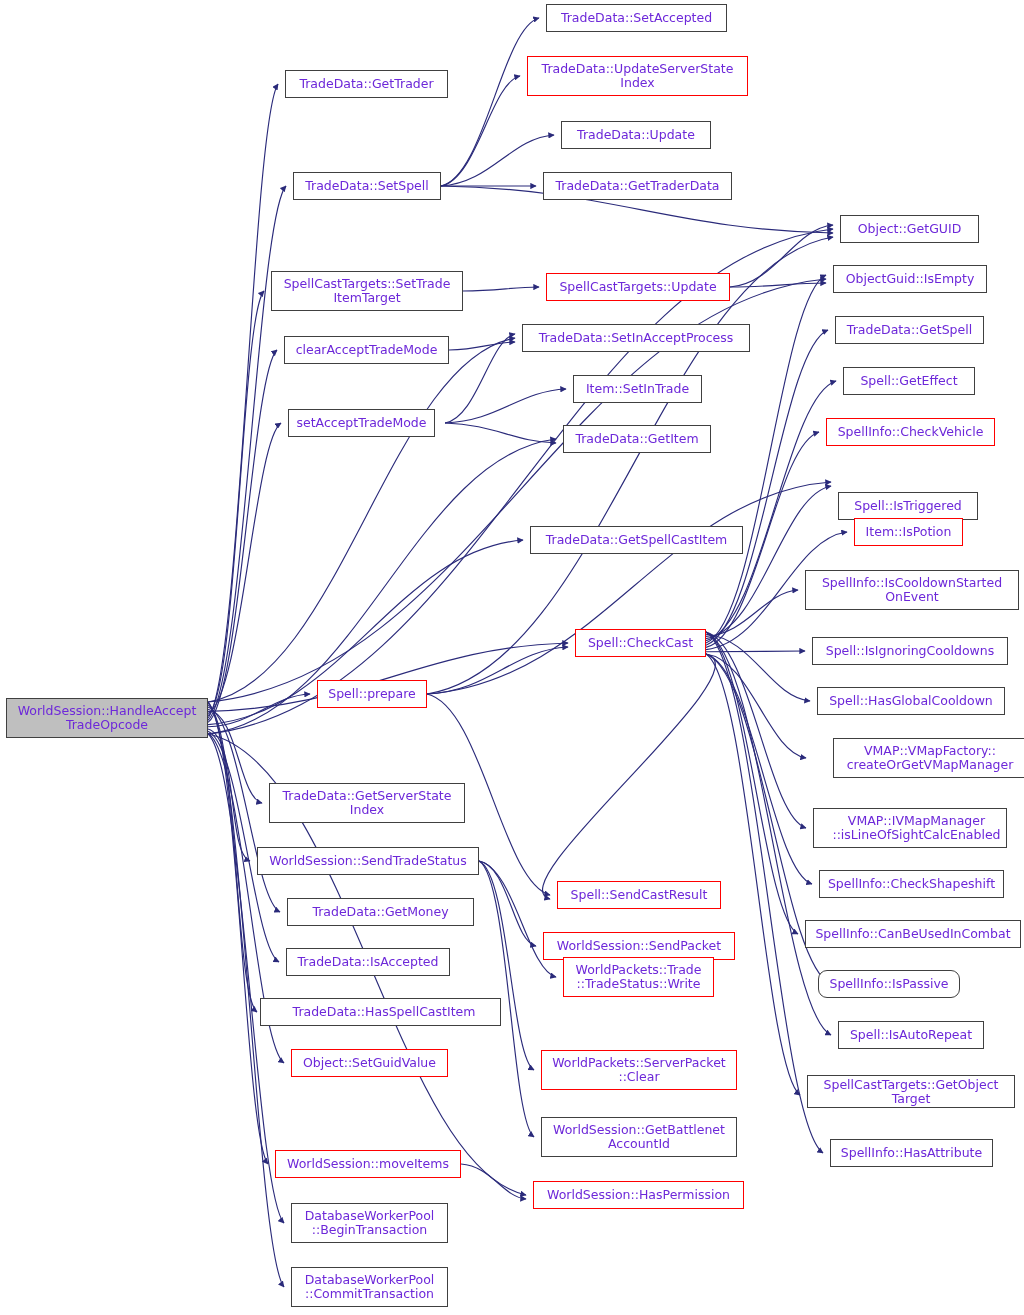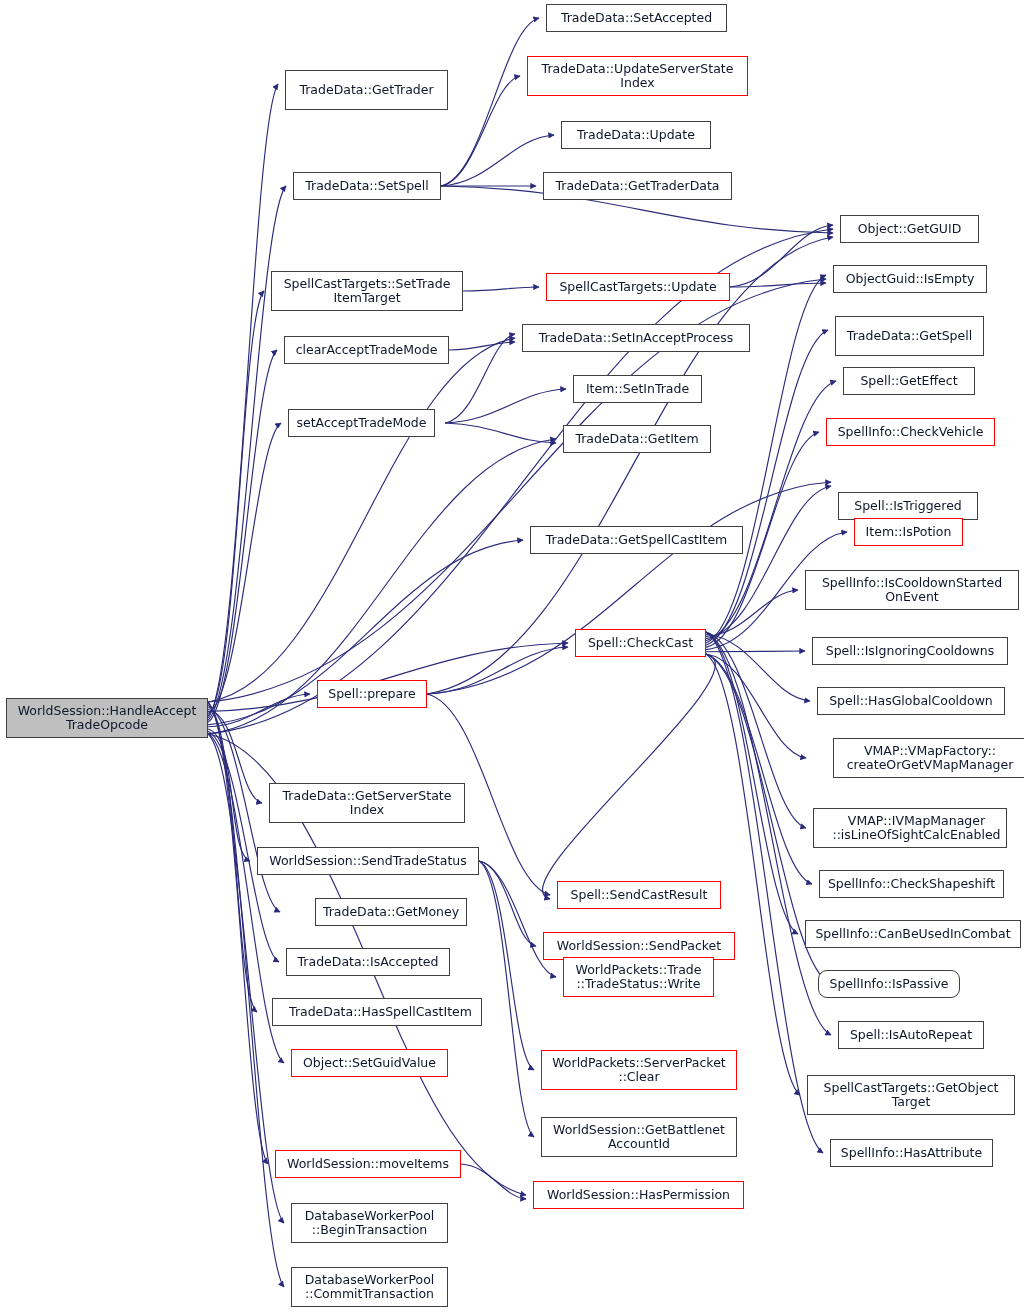--- a/index.html
+++ b/index.html
@@ -12,21 +12,21 @@
     overflow:hidden;
   }
   #edges{position:absolute;left:0;top:0;width:1024px;height:1315px;}
   .node{
     position:absolute;
     box-sizing:border-box;
     display:flex;align-items:center;justify-content:center;
     text-align:center;
     font-size:12.5px;
     line-height:1.12;
-    color:#0f172a;
+    color:#6d28d9;
     background:#ffffff;
     border:1px solid #404040;
     white-space:pre-line;
     padding:1px 3px;
     letter-spacing:0px;
   }
   .node.red{border:1px solid #ff0000;}
   .node.root{background:#bfbfbf;border:1px solid #404040;}
 </style>
 </head>
@@ -99,34 +99,34 @@
         <path d="M 479 861 C 509 866.1, 513 940.9, 536 946" fill="none" stroke="#2a2a7a" stroke-width="1.15" marker-end="url(#arrow)"></path>
         <path d="M 479 861 C 514.28 867.96, 527.72 970.04, 556 977" fill="none" stroke="#2a2a7a" stroke-width="1.15" marker-end="url(#arrow)"></path>
         <path d="M 479 861 C 509 873.54, 511 1057.46, 534 1070" fill="none" stroke="#2a2a7a" stroke-width="1.15" marker-end="url(#arrow)"></path>
         <path d="M 479 861 C 509 877.56, 511 1120.44, 534 1137" fill="none" stroke="#2a2a7a" stroke-width="1.15" marker-end="url(#arrow)"></path>
         <path d="M 461 1164 C 491.24 1166.1, 502.76 1196.9, 526 1199" fill="none" stroke="#2a2a7a" stroke-width="1.15" marker-end="url(#arrow)"></path>
       </g>
   </svg>
   <div id="node-layer">
       <div class="node root" style="left: 6px; top: 698px; width: 202px; height: 40px;">WorldSession::HandleAccept
 TradeOpcode</div>
-      <div class="node" style="left: 285px; top: 70px; width: 163px; height: 40px;">TradeData::GetTrader</div>
+      <div class="node" style="left: 285px; top: 70px; width: 163px; height: 28px;">TradeData::GetTrader</div>
       <div class="node" style="left: 546px; top: 4px; width: 181px; height: 28px;">TradeData::SetAccepted</div>
       <div class="node red" style="left: 527px; top: 56px; width: 221px; height: 40px;">TradeData::UpdateServerState
 Index</div>
       <div class="node" style="left: 561px; top: 121px; width: 150px; height: 28px;">TradeData::Update</div>
       <div class="node" style="left: 293px; top: 172px; width: 148px; height: 28px;">TradeData::SetSpell</div>
       <div class="node" style="left: 543px; top: 172px; width: 189px; height: 28px;">TradeData::GetTraderData</div>
       <div class="node" style="left: 840px; top: 215px; width: 139px; height: 28px;">Object::GetGUID</div>
       <div class="node" style="left: 271px; top: 271px; width: 192px; height: 40px;">SpellCastTargets::SetTrade
 ItemTarget</div>
       <div class="node red" style="left: 546px; top: 273px; width: 184px; height: 28px;">SpellCastTargets::Update</div>
       <div class="node" style="left: 833px; top: 265px; width: 154px; height: 28px;">ObjectGuid::IsEmpty</div>
       <div class="node" style="left: 522px; top: 324px; width: 228px; height: 28px;">TradeData::SetInAcceptProcess</div>
-      <div class="node" style="left: 835px; top: 316px; width: 149px; height: 40px;">TradeData::GetSpell</div>
+      <div class="node" style="left: 835px; top: 316px; width: 149px; height: 28px;">TradeData::GetSpell</div>
       <div class="node" style="left: 284px; top: 336px; width: 165px; height: 28px;">clearAcceptTradeMode</div>
       <div class="node" style="left: 573px; top: 375px; width: 129px; height: 28px;">Item::SetInTrade</div>
       <div class="node" style="left: 843px; top: 367px; width: 132px; height: 28px;">Spell::GetEffect</div>
       <div class="node" style="left: 288px; top: 409px; width: 147px; height: 28px;">setAcceptTradeMode</div>
       <div class="node" style="left: 563px; top: 425px; width: 148px; height: 28px;">TradeData::GetItem</div>
       <div class="node red" style="left: 826px; top: 418px; width: 169px; height: 28px;">SpellInfo::CheckVehicle</div>
       <div class="node" style="left: 838px; top: 492px; width: 140px; height: 28px;">Spell::IsTriggered</div>
       <div class="node red" style="left: 854px; top: 518px; width: 109px; height: 28px;">Item::IsPotion</div>
       <div class="node" style="left: 530px; top: 526px; width: 213px; height: 28px;">TradeData::GetSpellCastItem</div>
       <div class="node" style="left: 805px; top: 570px; width: 214px; height: 40px;">SpellInfo::IsCooldownStarted
@@ -137,33 +137,33 @@
       <div class="node" style="left: 817px; top: 687px; width: 188px; height: 28px;">Spell::HasGlobalCooldown</div>
       <div class="node" style="left: 813px; top: 738px; width: 194px; height: 40px; margin-left: 20px;">VMAP::VMapFactory::
 createOrGetVMapManager</div>
       <div class="node" style="left: 269px; top: 783px; width: 196px; height: 40px;">TradeData::GetServerState
 Index</div>
       <div class="node" style="left: 813px; top: 808px; width: 194px; height: 40px; padding-left: 16px;">VMAP::IVMapManager
 ::isLineOfSightCalcEnabled</div>
       <div class="node" style="left: 257px; top: 847px; width: 222px; height: 28px;">WorldSession::SendTradeStatus</div>
       <div class="node" style="left: 819px; top: 870px; width: 185px; height: 28px;">SpellInfo::CheckShapeshift</div>
       <div class="node red" style="left: 557px; top: 881px; width: 164px; height: 28px;">Spell::SendCastResult</div>
-      <div class="node" style="left: 287px; top: 898px; width: 152px; height: 28px; margin-left: 28px;">TradeData::GetMoney</div>
+      <div class="node" style="left: 287px; top: 898px; width: 187px; height: 28px;">TradeData::GetMoney</div>
       <div class="node" style="left: 805px; top: 920px; width: 216px; height: 28px;">SpellInfo::CanBeUsedInCombat</div>
       <div class="node red" style="left: 543px; top: 932px; width: 192px; height: 28px;">WorldSession::SendPacket</div>
       <div class="node" style="left: 286px; top: 948px; width: 164px; height: 28px;">TradeData::IsAccepted</div>
       <div class="node" style="left: 818px; top: 970px; width: 142px; height: 28px; border-radius: 9px;">SpellInfo::IsPassive</div>
       <div class="node red" style="left: 563px; top: 957px; width: 151px; height: 40px;">WorldPackets::Trade
 ::TradeStatus::Write</div>
-      <div class="node" style="left: 272px; top: 998px; width: 210px; height: 28px; padding-left: 10px;">TradeData::HasSpellCastItem</div>
+      <div class="node" style="left: 260px; top: 998px; width: 241px; height: 28px; padding-left: 10px;">TradeData::HasSpellCastItem</div>
       <div class="node" style="left: 838px; top: 1021px; width: 146px; height: 28px;">Spell::IsAutoRepeat</div>
       <div class="node red" style="left: 541px; top: 1050px; width: 196px; height: 40px;">WorldPackets::ServerPacket
 ::Clear</div>
       <div class="node red" style="left: 291px; top: 1049px; width: 157px; height: 28px;">Object::SetGuidValue</div>
-      <div class="node" style="left: 807px; top: 1075px; width: 208px; height: 40px;">SpellCastTargets::GetObject
+      <div class="node" style="left: 807px; top: 1075px; width: 208px; height: 33px;">SpellCastTargets::GetObject
 Target</div>
       <div class="node" style="left: 541px; top: 1117px; width: 196px; height: 40px;">WorldSession::GetBattlenet
 AccountId</div>
       <div class="node" style="left: 830px; top: 1139px; width: 163px; height: 28px;">SpellInfo::HasAttribute</div>
       <div class="node red" style="left: 275px; top: 1150px; width: 186px; height: 28px;">WorldSession::moveItems</div>
       <div class="node red" style="left: 533px; top: 1181px; width: 211px; height: 28px;">WorldSession::HasPermission</div>
       <div class="node" style="left: 291px; top: 1203px; width: 157px; height: 40px;">DatabaseWorkerPool
 ::BeginTransaction</div>
       <div class="node" style="left: 291px; top: 1267px; width: 157px; height: 40px;">DatabaseWorkerPool
 ::CommitTransaction</div>

